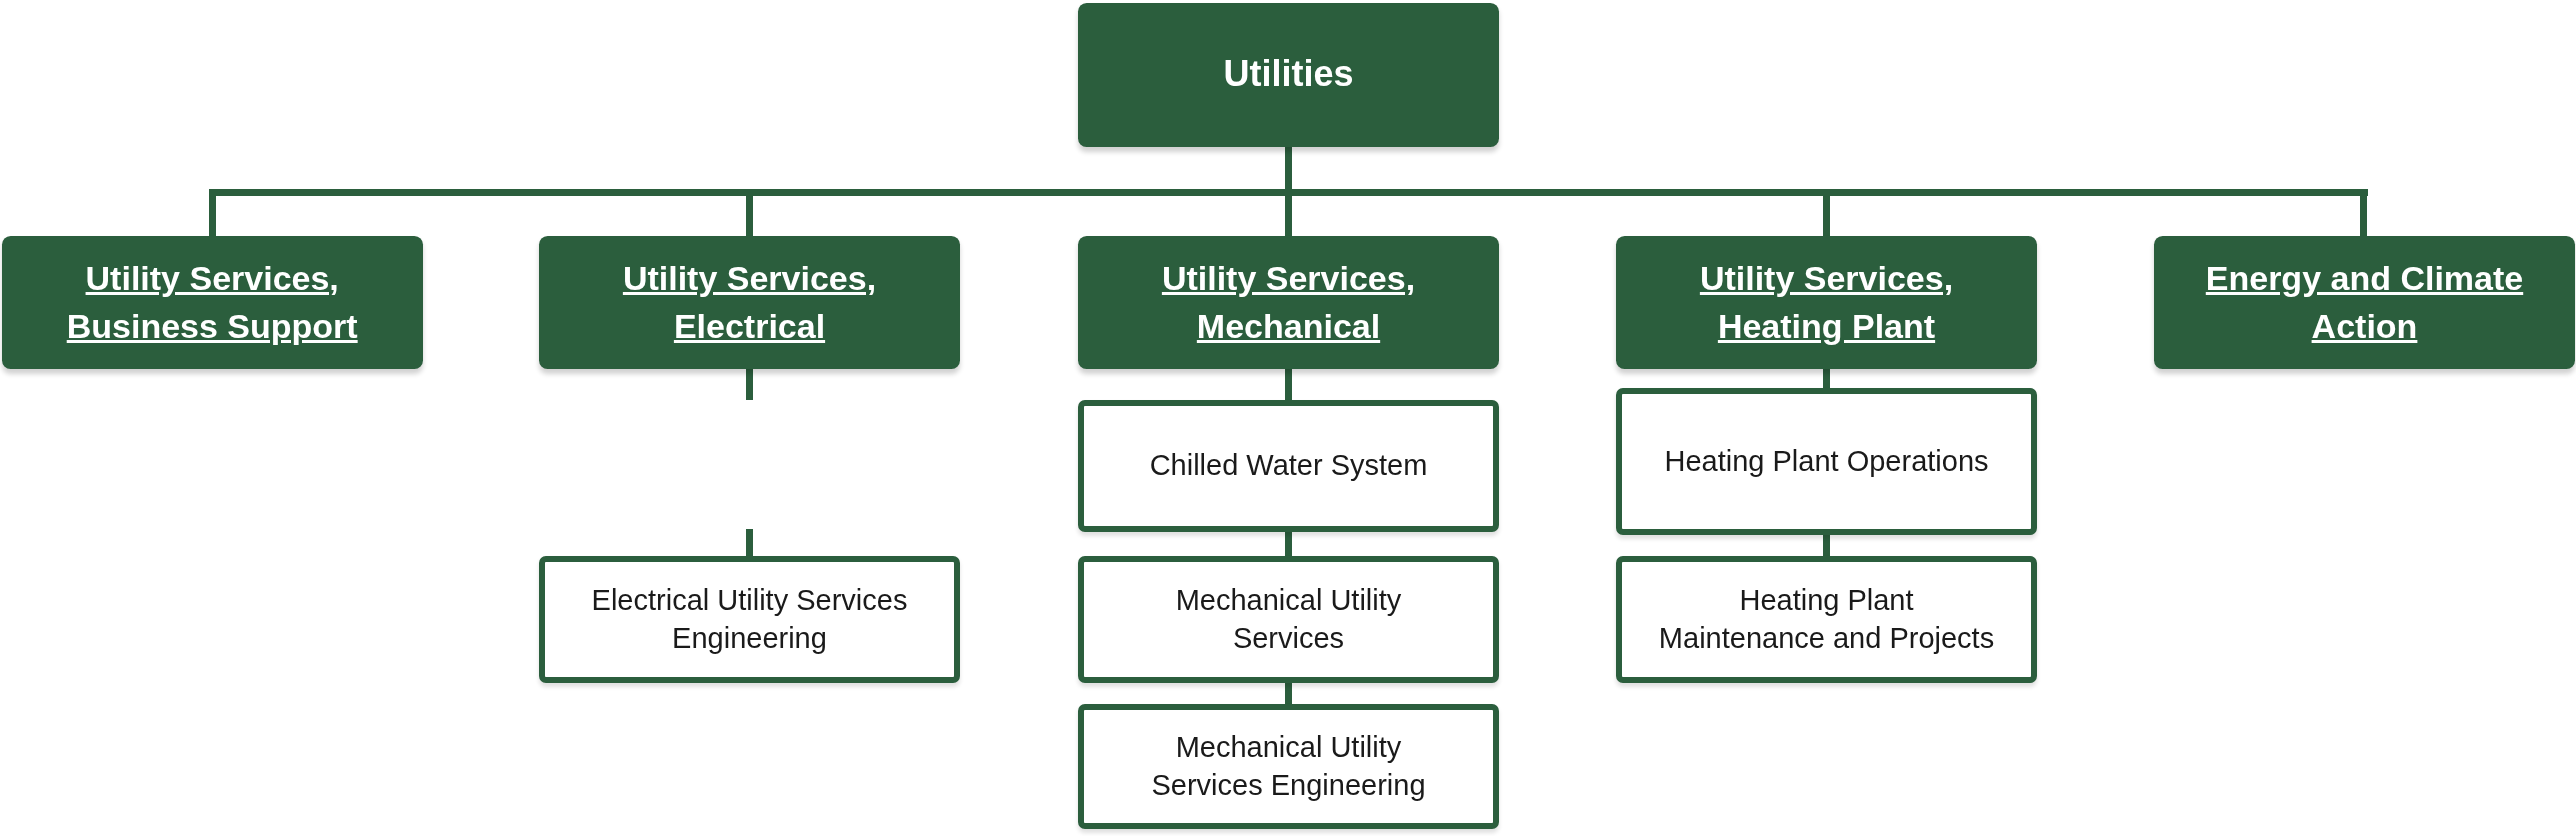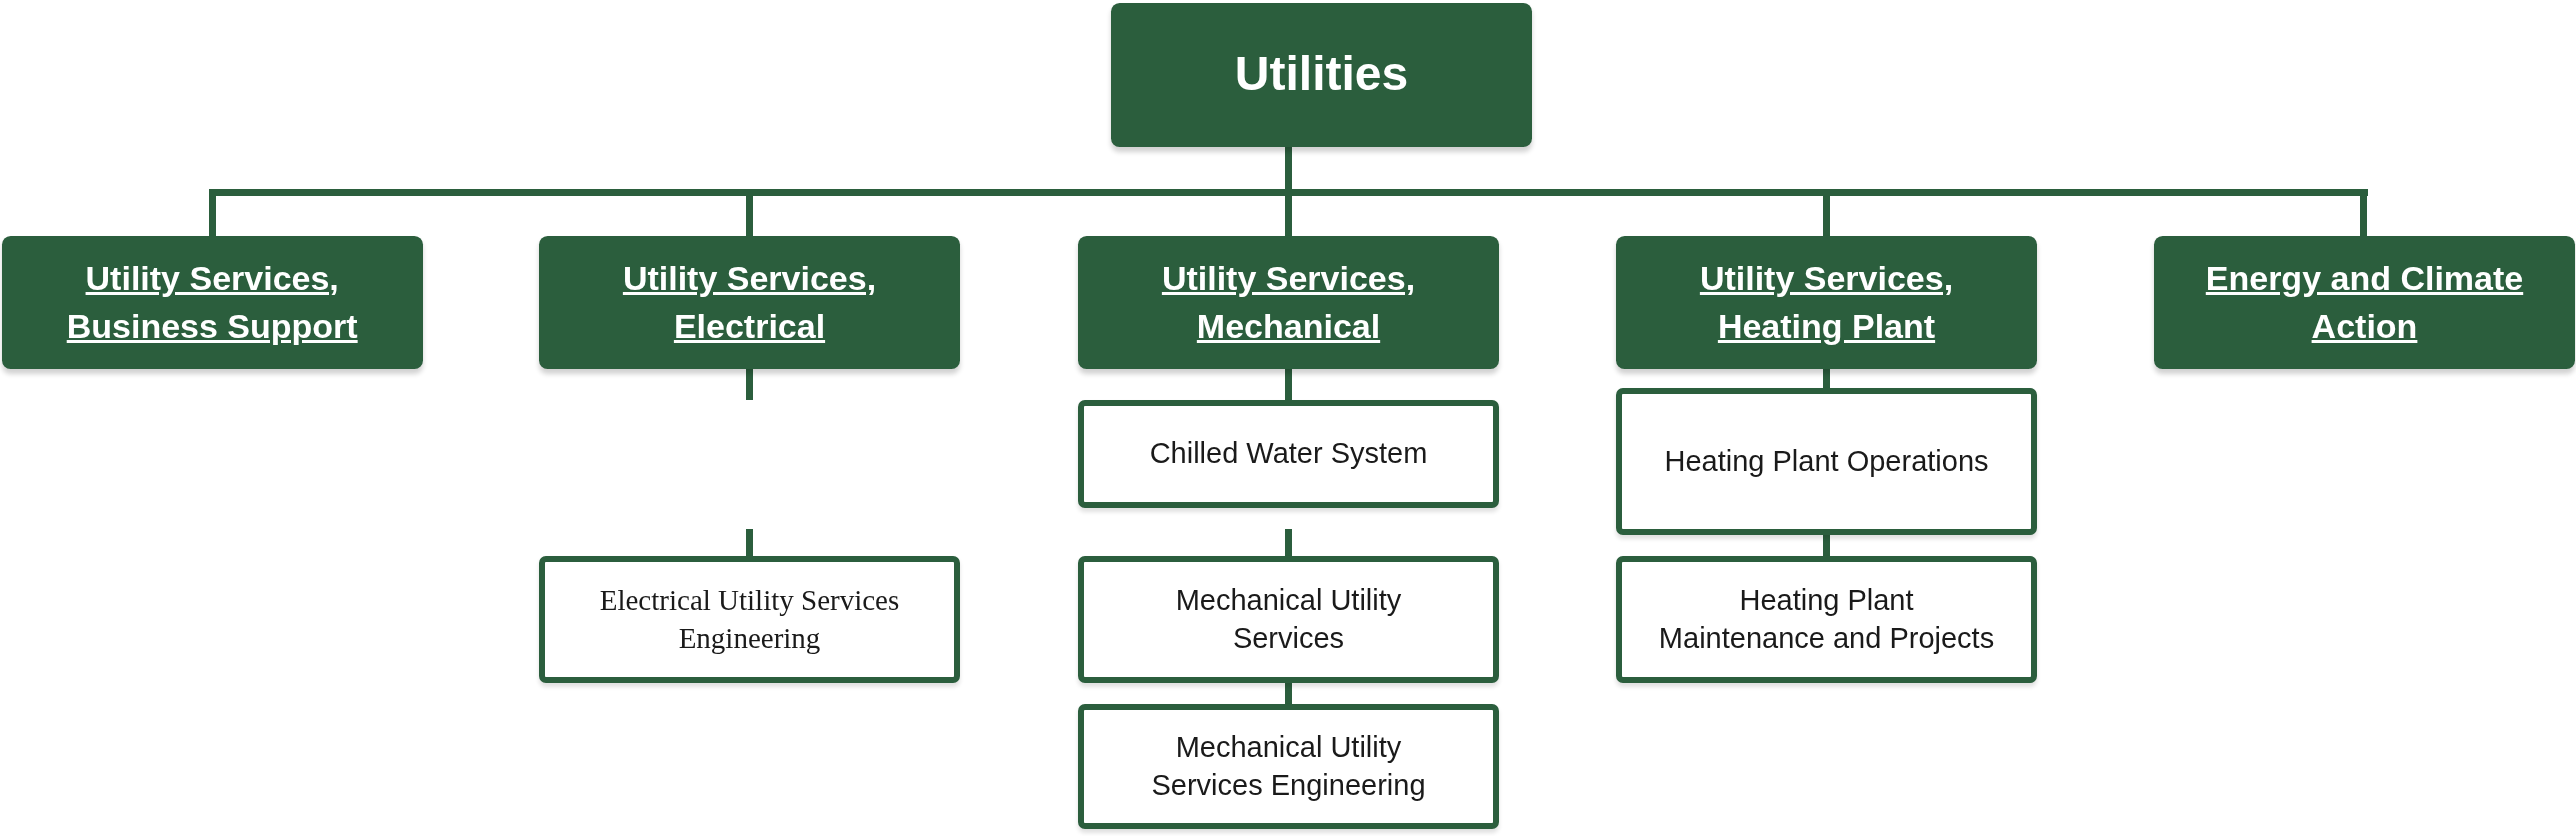--- a/index.html
+++ b/index.html
@@ -23,21 +23,21 @@
     text-align:center;
     white-space:pre-line;
   }
   .green-box{
     background:var(--green);
     color:var(--header-text);
     font-weight:bold;
     border-radius:8.6px;
     box-shadow:0 4.3px 5.2px rgba(0,0,0,0.18);
   }
-  .root-box{font-size:48px;line-height:1.35;margin-left:33px;}
+  .root-box{font-size:36px;line-height:1.35;}
   .header-box{font-size:34px;line-height:1.4;text-decoration:underline;}
   .child-box{
     background:#FFFFFF;
     border:6.9px solid var(--green);
     color:var(--child-text);
     font-size:29px;
     line-height:1.28;
     border-radius:6.9px;
     box-shadow:0 3.4px 4.3px rgba(0,0,0,0.12);
   }
@@ -61,22 +61,22 @@
 
   .conn-c2a{left:746px; top:369px;width:6.9px;height:31px;}
   .conn-c2b{left:746px; top:529px;width:6.9px;height:27.5px;}
   .conn-c3a{left:1285px;top:369px;width:6.9px;height:31px;}
   .conn-c3b{left:1285px;top:529px;width:6.9px;height:27.5px;}
   .conn-c3c{left:1285px;top:683px;width:6.9px;height:20.6px;}
   .conn-c4a{left:1823px;top:369px;width:6.9px;height:31px;}
   .conn-c4b{left:1823px;top:529px;width:6.9px;height:27.5px;}
 
   .pos-c2-1{left:539px; top:400px;width:421px;height:129px;}
-  .pos-c2-2{left:539px; top:556px;width:421px;height:127px;font-family:Liberation Serif, serif;}
-  .pos-c3-1{left:1078px;top:400px;width:421px;height:108px;}
+  .pos-c2-2{left:539px; top:556px;width:421px;height:127px;}
+  .pos-c3-1{left:1078px;top:400px;width:421px;height:132px;}
   .pos-c3-2{left:1078px;top:556px;width:421px;height:127px;}
   .pos-c3-3{left:1078px;top:704px;width:421px;height:125px;}
   .pos-c4-1{left:1616px;top:388px;width:421px;height:147px;}
   .pos-c4-2{left:1616px;top:556px;width:421px;height:127px;}
 </style>
 </head>
 <body>
 
 <div class="stage">
 

